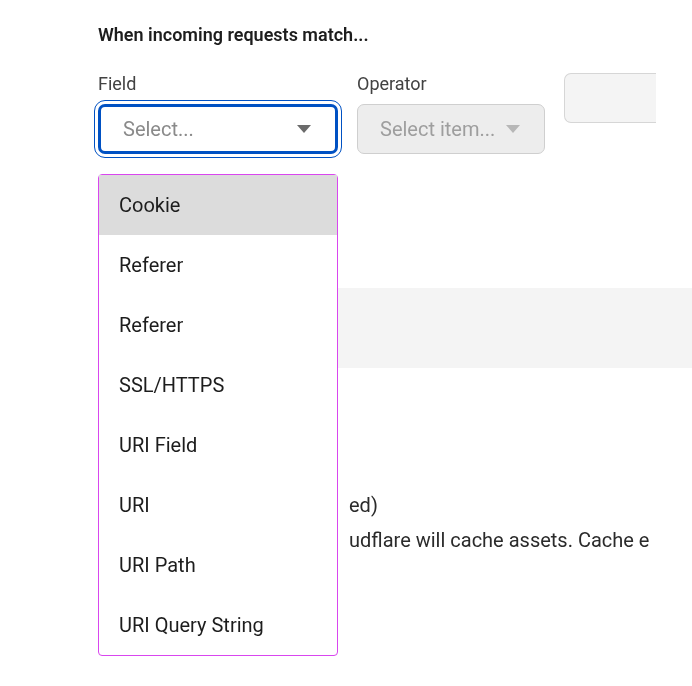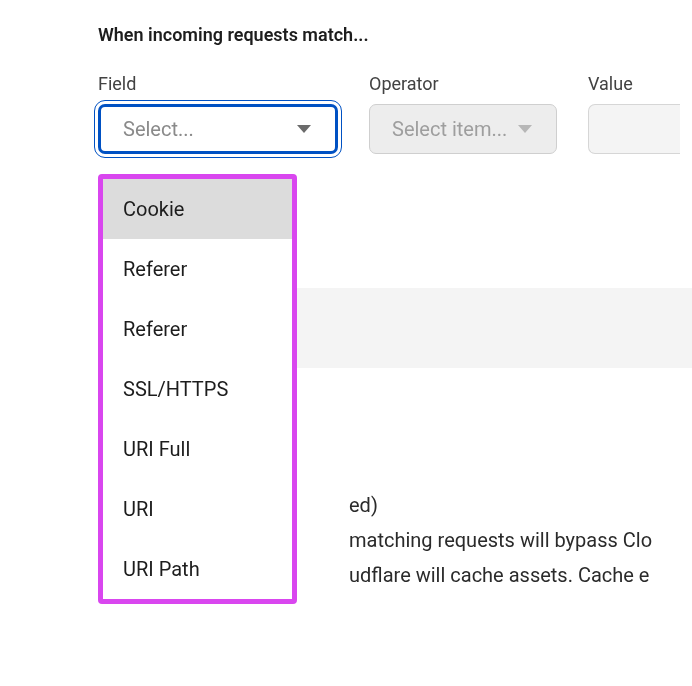--- a/index.html
+++ b/index.html
@@ -19,21 +19,21 @@
       padding: 24px 0 0 98px;
     }
     .section-title {
       font-size: 18px;
       font-weight: 600;
       color: #1d1d1d;
       margin-bottom: 28px;
     }
     .fields-row {
       display: flex;
-      gap: 31px;
+      gap: 19px;
     }
     .field-col {
       display: flex;
       flex-direction: column;
     }
     .field-label {
       font-size: 18px;
       color: #424242;
       margin-bottom: 10px;
       font-weight: 400;
@@ -80,23 +80,23 @@
       border-right: 7px solid transparent;
       border-top: 8px solid #6b6b6b;
     }
     .chevron.light {
       border-top-color: #b7b7b7;
     }
     .dropdown {
       position: absolute;
       top: 70px;
       left: 0;
-      width: 199px;
+      width: 240px;
       background: #ffffff;
-      border: 5px solid #d946ef;
+      border: 1px solid #d946ef;
       border-radius: 4px;
       z-index: 10;
       padding: 0;
     }
     .dropdown-item {
       padding: 18px 20px;
       font-size: 20px;
       color: #1d1d1d;
       cursor: pointer;
       line-height: 1.2;
@@ -140,42 +140,41 @@
         <div class="select-box field-select">
           <span>Select...</span>
           <span class="chevron"></span>
         </div>
 
         <div class="dropdown">
           <div class="dropdown-item highlighted">Cookie</div>
           <div class="dropdown-item">Referer</div>
           <div class="dropdown-item">Referer</div>
           <div class="dropdown-item">SSL/HTTPS</div>
-          <div class="dropdown-item">URI Full</div>
+          <div class="dropdown-item">URI Field</div>
           <div class="dropdown-item">URI</div>
           <div class="dropdown-item">URI Path</div>
+          <div class="dropdown-item">URI Query String</div>
         </div>
       </div>
     </div>
 
     <div class="field-col">
       <label class="field-label">Operator</label>
       <div class="select-box operator-select">
         <span>Select item...</span>
         <span class="chevron light"></span>
       </div>
     </div>
 
     <div class="field-col">
-      <label class="field-label">Value</label>
       <div class="select-box value-select"></div>
     </div>
 
   </div>
 </div>
 
 <div class="hidden-section"></div>
 
 <div class="desc-block">
   <span class="desc-line1">ed)</span>
-  <span class="desc-line1">matching requests will bypass Clo</span>
   <span class="desc-line1">udflare will cache assets. Cache e</span>
 </div>
 
 </body></html>

